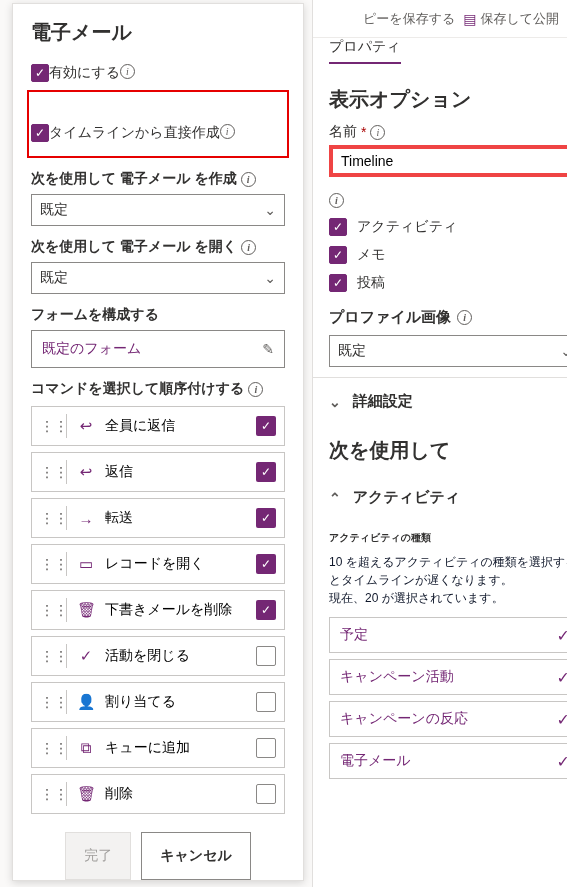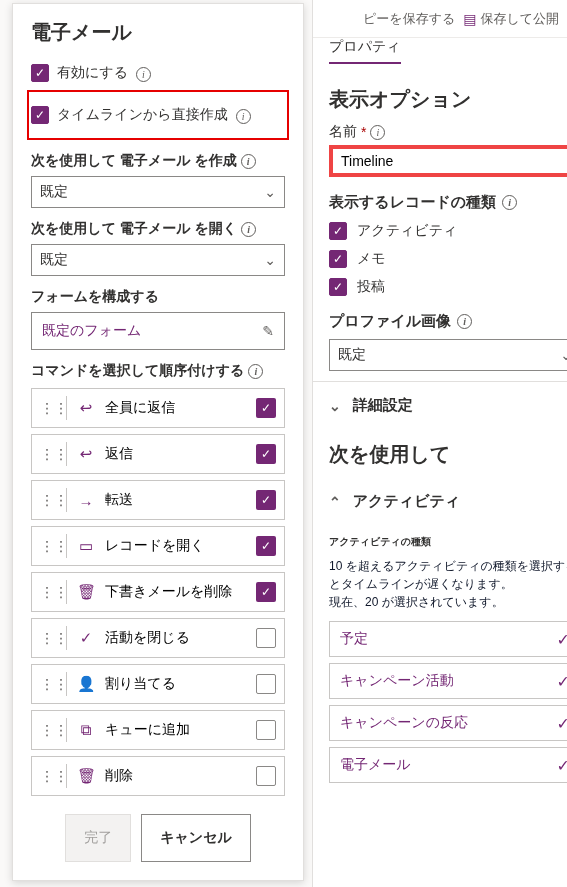--- a/index.html
+++ b/index.html
@@ -19,26 +19,26 @@
       left: 12px; top: 3px;
       width: 292px; height: 878px;
       background: #fff;
       border: 1px solid #e1dfdd;
       box-shadow: 0 2px 8px rgba(0,0,0,.15);
       padding: 15px 18px 10px 18px;
       overflow: hidden;
     }
     .panel-title { font-size: 20px; font-weight: 600; margin-bottom: 18px; }
     .section-label { font-size: 14px; font-weight: 600; margin: 12px 0 6px; display:flex; align-items:center; gap:4px;}
-    .cb-row { display:flex; align-items:flex-end; gap:8px; margin:8px 0; font-size:14px;}
+    .cb-row { display:flex; align-items:flex-start; margin:8px 0; font-size:14px;}
     .cb-box { width:18px; height:18px; border-radius:2px; border:1px solid #742774; display:flex; align-items:center; justify-content:center; flex-shrink:0;}
     .cb-box.checked { background:#742774; border-color:#742774;}
     .cb-box.checked::after { content:"✓"; color:#fff; font-size:12px; line-height:1;}
     .info-icon { width:15px; height:15px; border:1px solid #605e5c; border-radius:50%; display:inline-flex; align-items:center; justify-content:center; font-size:10px; color:#605e5c; flex-shrink:0; font-style:italic; font-family:Georgia;}
-    .highlight-box { border:2px solid #e60000; padding:6px 6px 6px 2px; margin:4px -4px 10px -4px;}
+    .highlight-box { border:2px solid #e60000; padding:24px 6px 6px 2px; margin:4px -4px 10px -4px;}
     .select-box { width:100%; height:32px; border:1px solid #8a8886; background:#fff; display:flex; align-items:center; justify-content:space-between; padding:0 8px; font-size:14px;}
     .select-box .chev { color:#605e5c; }
     .form-config { width:100%; height:38px; border:1px solid #8a8886; display:flex; align-items:center; justify-content:space-between; padding:0 10px; color:#742774; margin:6px 0 10px;}
     .form-config .pencil { color:#605e5c;}
     .cmd-list { display:flex; flex-direction:column; gap:6px; margin-top:8px;}
     .cmd-item { height:40px; border:1px solid #c8c6c4; display:flex; align-items:center; padding:0 8px; gap:10px;}
     .drag-handle { width:16px; color:#605e5c; font-size:14px; text-align:center; flex-shrink:0;}
     .divider { width:1px; height:24px; background:#c8c6c4; flex-shrink:0;}
     .cmd-icon { width:18px; color:#742774; font-size:15px; text-align:center; flex-shrink:0;}
     .cmd-label { flex:1; color:#000000; font-size:14px;}
@@ -94,21 +94,20 @@
   <div class="right-body">
     <div class="right-h1">表示オプション</div>
     <div class="field-label">
       <span>名前</span>
         <span class="req">*</span>
         <span class="info-icon">i</span>
     </div>
     <input class="text-input" value="Timeline" style="">
 
     <div class="right-h2">
-      <span>表示するレコードの種類</span>
         <span class="info-icon">i</span>
     </div>
     <div id="right-record-types">
         <div class="right-check-row">
           <span class="cb-box checked"></span>
           <span>アクティビティ</span>
         </div>
         <div class="right-check-row">
           <span class="cb-box checked"></span>
           <span>メモ</span>

